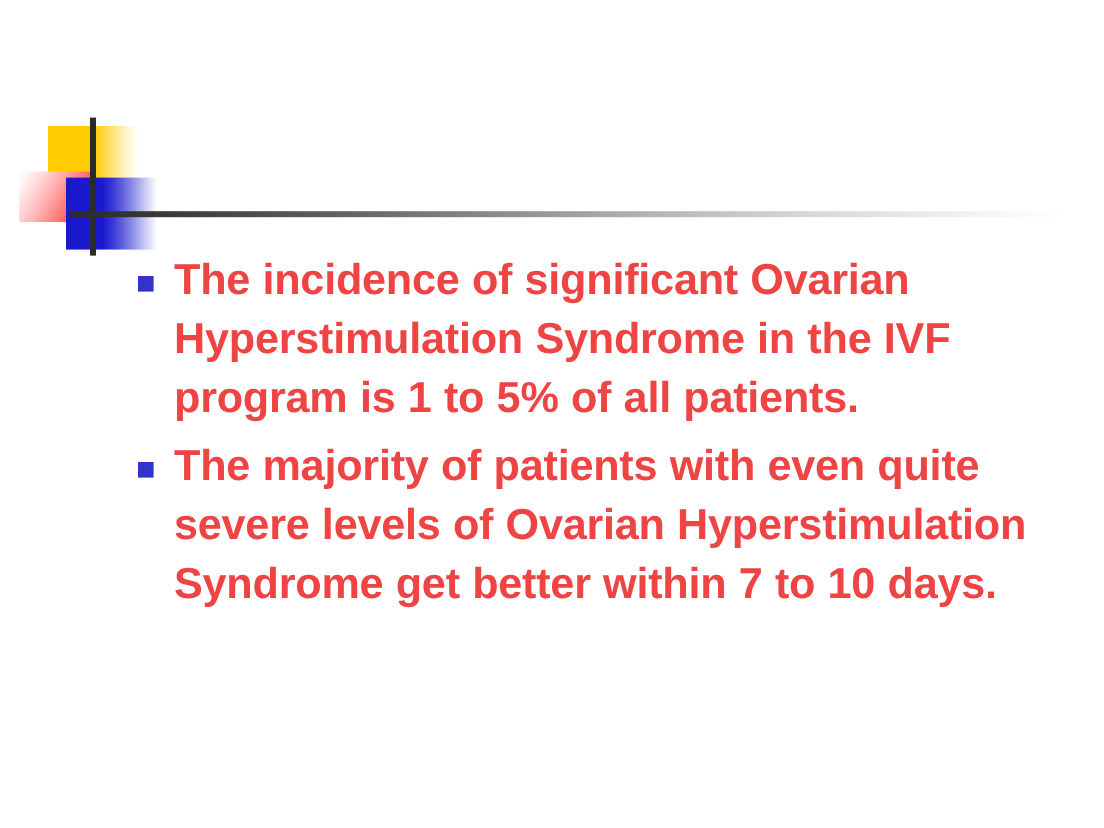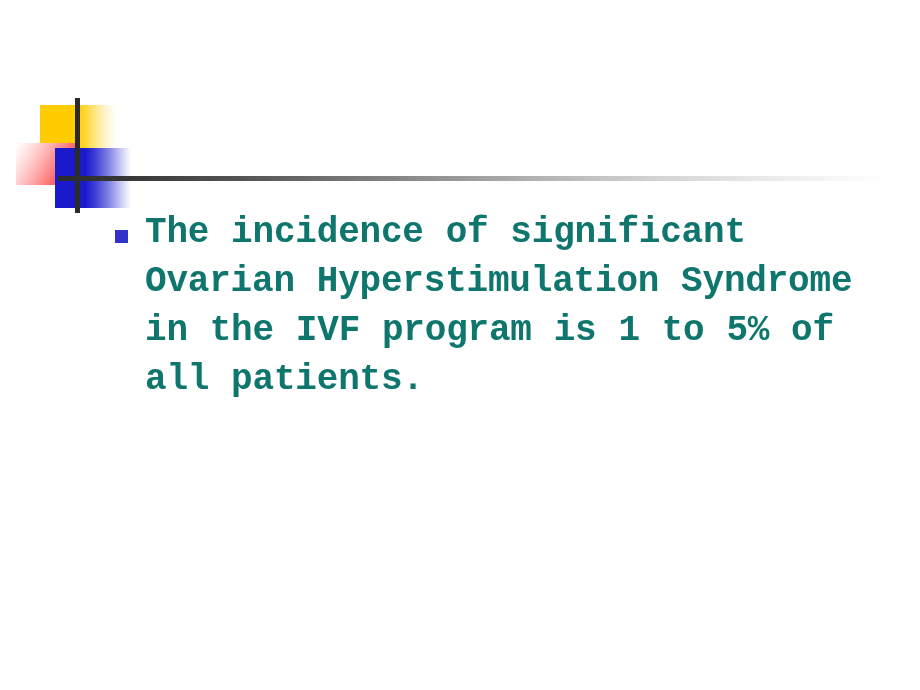--- a/index.html
+++ b/index.html
@@ -108,25 +108,25 @@
     position: absolute;
     left: 5px;
     top: 22px;
     width: 13px;
     height: 13px;
     background: #3333CC;
   }
 
   .bullet-text {
     display: block;
-    font-family: Liberation Mono, monospace;
+    font-family: Liberation Sans, sans-serif;
     font-weight: bold;
     font-size: 36px;
     line-height: 49px;
-    color: #0f766e;
+    color: #ef4444;
     letter-spacing: -0.2px;
     word-spacing: 0.5px;
   }
 </style>
 </head>
 <body>
 
 <div id="slide">
 
   <div class="deco">
@@ -137,15 +137,19 @@
     <div class="deco-hline"></div>
   </div>
 
   <div class="content">
 
     <div class="bullet-item">
       <span class="bullet-marker"></span>
       <span class="bullet-text">The incidence of significant Ovarian Hyperstimulation Syndrome in the IVF program is 1 to 5% of all patients.</span>
     </div>
 
+    <div class="bullet-item">
+      <span class="bullet-marker"></span>
+      <span class="bullet-text">The majority of patients with even quite severe levels of Ovarian Hyperstimulation Syndrome get better within 7 to 10 days.</span>
+    </div>
 
   </div>
 </div>
 
 </body></html>

